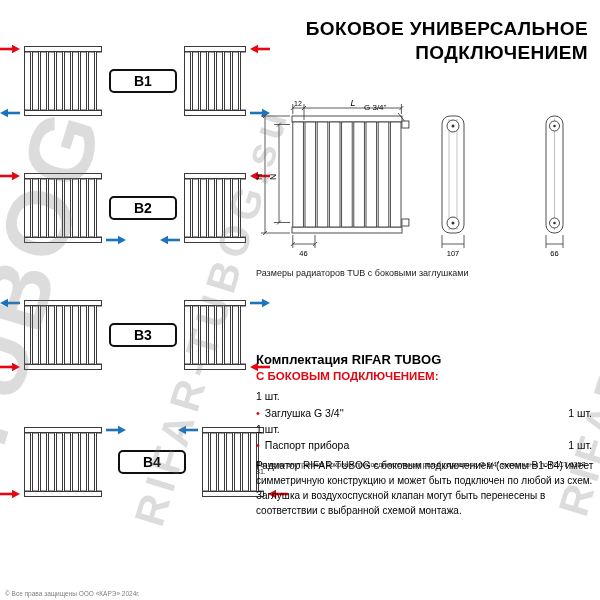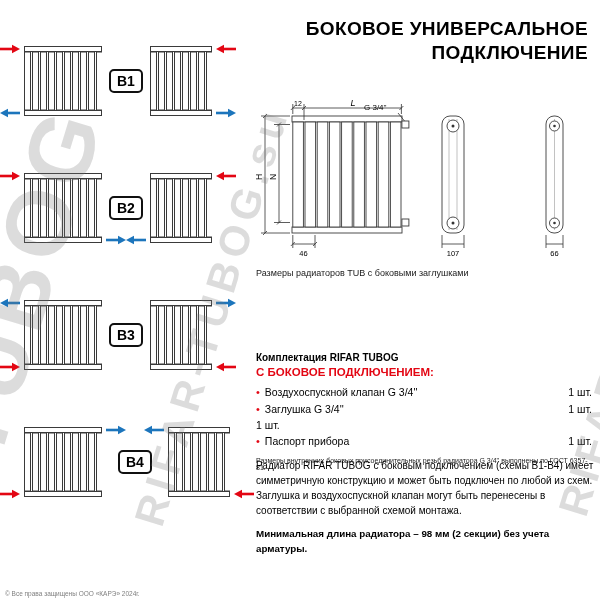--- a/index.html
+++ b/index.html
@@ -16,35 +16,35 @@
 
   
   .title{position:absolute;top:9px;right:12px;text-align:right;font-weight:bold;
          font-size:19px;line-height:1.25;letter-spacing:.4px;z-index:2;margin-top:8px;}
 
   
   .schemes{position:absolute;left:0;top:46px;width:250px;z-index:2;}
   .scheme-row{display:flex;align-items:center;gap:7px;height:70px;margin:0 0 57px 24px;position:relative;}
   .scheme-row:last-child{margin-bottom:0;gap:16px;}
   .radiator{position:relative;flex:0 0 auto;line-height:0;}
-  .scheme-label{border:2px solid #101010;border-radius:5px;padding:1px 6px;font-weight:bold;
+  .scheme-label{border:2px solid #101010;border-radius:5px;padding:1px 23px;font-weight:bold;
                 font-size:14px;line-height:1.3;background:#fff;}
   .flow-arrow{position:absolute;width:20px;height:10px;line-height:0;}
   .flow-arrow.pos-tl{top:-2px;left:-24px;}
   .flow-arrow.pos-bl{bottom:-2px;left:-24px;}
   .flow-arrow.pos-tr{top:-2px;right:-24px;}
   .flow-arrow.pos-br{bottom:-2px;right:-24px;}
 
   
   .drawing{position:absolute;left:252px;top:98px;z-index:2;}
   .caption{position:absolute;left:256px;top:268px;font-size:9px;color:#1a1a1a;z-index:2;}
 
   
   .equipment{position:absolute;left:256px;top:352px;width:336px;z-index:2;}
-  .equip-h1{font-size:10px;font-weight:bold;}
+  .equip-h1{font-size:13px;font-weight:bold;}
   .equip-h2{font-size:11.5px;font-weight:bold;color:var(--accent-red);margin-top:3px;}
   .equip-rows{margin-top:6px;}
   .equip-row{display:flex;justify-content:space-between;align-items:baseline;font-size:10.5px;padding:2.2px 0;}
   .bullet{color:var(--accent-red);margin-right:5px;font-size:11px;}
   .equip-qty{margin-left:0;white-space:nowrap;}
   .equip-note{font-size:7px;color:#222;margin-top:7px;}
 
   
   .description{position:absolute;left:256px;top:458px;width:340px;font-size:10px;line-height:1.5;z-index:2;}
   .min-length{margin-top:9px;font-weight:bold;font-size:9.8px;}
@@ -57,21 +57,21 @@
 <div class="page">
 
   <div class="watermark-layer">
     <div class="wm wm1">TUBOG</div>
     <div class="wm wm2">RIFAR-TUBOG.su</div>
     <div class="wm wm3">RIFAR-TUBOG.su</div>
   </div>
 
   <div class="title">
     <div>БОКОВОЕ УНИВЕРСАЛЬНОЕ</div>
-    <div>ПОДКЛЮЧЕНИЕ</div>
+    <div>ПОДКЛЮЧЕНИЕМ</div>
   </div>
 
   <div class="schemes">
       <div class="scheme-row">
         <div class="radiator"><svg width="78" height="70">
             <g fill="#fff" stroke="#3a3a3a" stroke-width="1">
               <rect x="0.5" y="0.5" width="77" height="5"></rect>
               <rect x="0.5" y="64.5" width="77" height="5"></rect>
               <rect x="0.5" y="6" width="6" height="58"></rect>
               <rect x="8.5" y="6" width="6" height="58"></rect>
@@ -330,40 +330,38 @@
     <text x="51.5" y="158" text-anchor="middle" font-size="7.5">46</text>
     <text x="112" y="12" font-size="8">G 3/4''</text>
     <text x="201" y="158" text-anchor="middle" font-size="7.5">107</text>
     <text x="302.5" y="158" text-anchor="middle" font-size="7.5">66</text>
   </svg>
 
   <div class="caption">Размеры радиаторов TUB с боковыми заглушками</div>
 
   <div class="equipment">
     <div class="equip-h1">Комплектация RIFAR TUBOG</div>
-    <div class="equip-h2">С БОКОВОЕ ПОДКЛЮЧЕНИЕМ:</div>
+    <div class="equip-h2">С БОКОВЫМ ПОДКЛЮЧЕНИЕМ:</div>
     <div class="equip-rows">
         <div class="equip-row">
-          <span class="equip-name"><span class="bullet">•</span>Воздухоспускной клапан G 3/4''</span>
           <span class="equip-qty">1 шт.</span>
         </div>
         <div class="equip-row">
           <span class="equip-name"><span class="bullet">•</span>Заглушка G 3/4''</span>
           <span class="equip-qty">1 шт.</span>
         </div>
         <div class="equip-row">
           <span class="equip-qty">1 шт.</span>
         </div>
         <div class="equip-row">
           <span class="equip-name"><span class="bullet">•</span>Паспорт прибора</span>
           <span class="equip-qty">1 шт.</span>
         </div>
       </div>
     <div class="equip-note">Размеры внутренних боковых присоединительных резьб радиатора G 3/4'' выполнены по ГОСТ 6357-81.</div>
   </div>
 
   <div class="description">
     <div>Радиатор RIFAR TUBOG с боковым подключением (схемы В1-В4) имеет симметричную конструкцию и может быть подключен по любой из схем. Заглушка и воздухоспускной клапан могут быть перенесены в соответствии с выбранной схемой монтажа.</div>
-    <div class="min-length">Минимальная длина радиатора – 98 мм (2 секции) без учета арматуры.</div>
   </div>
 
   <div class="footer">© Все права защищены ООО «КАРЭ» 2024г.</div>
 </div>
 
 </body></html>

